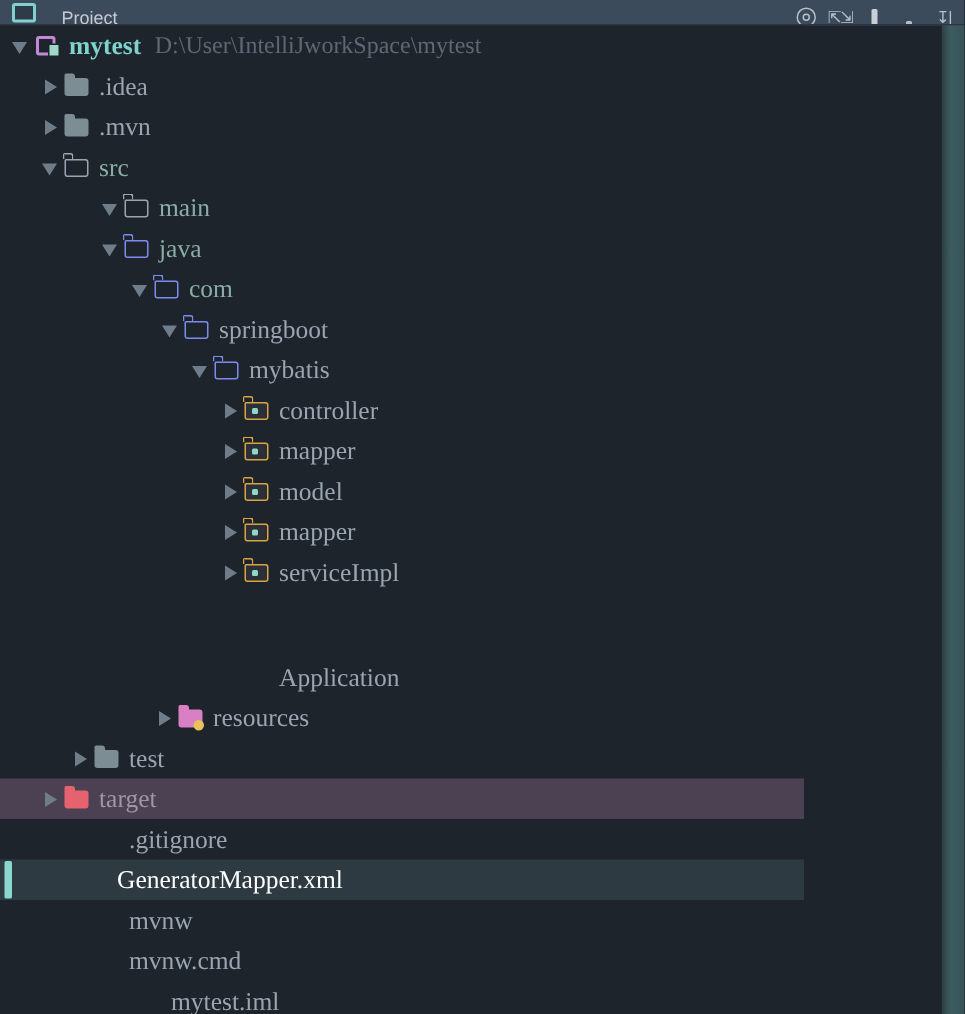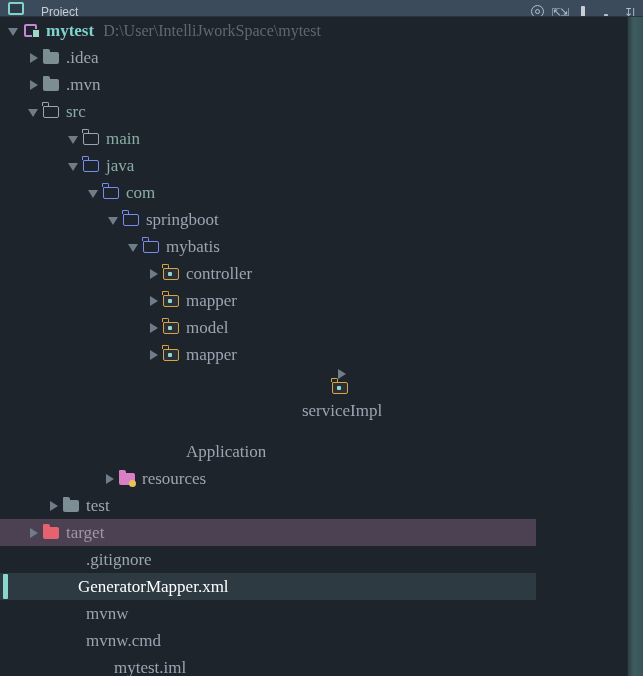--- a/index.html
+++ b/index.html
@@ -475,21 +475,21 @@
         </span>
         <span class="label">model</span>
       </div>
       <div class="row" style="padding-left: 148px;">
         <span class="arrow right"></span>
         <span class="icon">
           <span class="fold-pkg"></span>
         </span>
         <span class="label">mapper</span>
       </div>
-      <div class="row" style="padding-left: 148px; flex-direction: column;">
+      <div class="row" style="padding-left: 148px;">
         <span class="arrow right"></span>
         <span class="icon">
           <span class="fold-pkg"></span>
         </span>
         <span class="label">serviceImpl</span>
       </div>
       <div class="row" style="padding-left: 148px; margin-top: 43px;">
         <span class="arrow"></span>
         <span class="icon"></span>
         <span class="label">Application</span>

